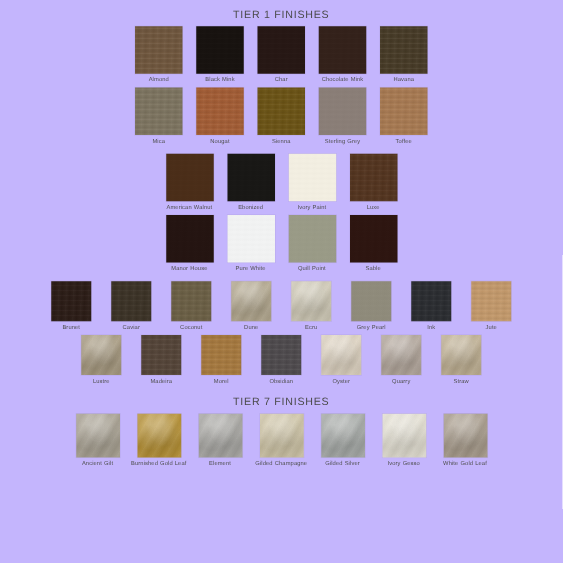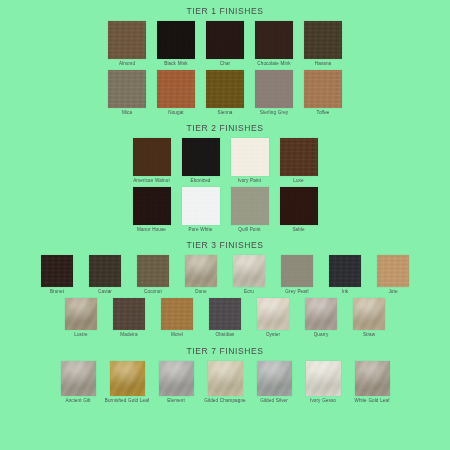--- a/index.html
+++ b/index.html
@@ -11,21 +11,21 @@
     width: 450px;
     height: 450px;
     overflow: hidden;
     font-family: "Liberation Sans", sans-serif;
     color: #3a3a3a;
   }
   .page {
     position: relative;
     width: 450px;
     height: 450px;
-    background: #86efac;
+    background: #c4b5fd;
   }
   .tier-section {
     width: 100%;
     box-sizing: border-box;
   }
   .tier-title {
     text-align: center;
     font-size: 8.5px;
     letter-spacing: 0.6px;
     color: #4a4a4a;
@@ -166,21 +166,20 @@
             <div class="swatch plain" style="background-color: rgb(138, 126, 119);"></div>
             <div class="swatch-label">Sterling Grey</div>
           </div>
           <div class="swatch-cell">
             <div class="swatch wood" style="background-color: rgb(168, 122, 82);"></div>
             <div class="swatch-label">Toffee</div>
           </div>
         </div>
       </div>
       <div class="tier-section" id="tier-2">
-        <div class="tier-title">TIER 2 FINISHES</div>
         <div class="swatch-row">
           <div class="swatch-cell">
             <div class="swatch plain" style="background-color: rgb(74, 45, 24);"></div>
             <div class="swatch-label">American Walnut</div>
           </div>
           <div class="swatch-cell">
             <div class="swatch plain" style="background-color: rgb(24, 23, 21);"></div>
             <div class="swatch-label">Ebonized</div>
           </div>
           <div class="swatch-cell">
@@ -205,21 +204,20 @@
             <div class="swatch plain" style="background-color: rgb(154, 155, 135);"></div>
             <div class="swatch-label">Quill Point</div>
           </div>
           <div class="swatch-cell">
             <div class="swatch plain" style="background-color: rgb(45, 21, 16);"></div>
             <div class="swatch-label">Sable</div>
           </div>
         </div>
       </div>
       <div class="tier-section" id="tier-3">
-        <div class="tier-title">TIER 3 FINISHES</div>
         <div class="swatch-row">
           <div class="swatch-cell">
             <div class="swatch wood" style="background-color: rgb(43, 28, 22);"></div>
             <div class="swatch-label">Brunet</div>
           </div>
           <div class="swatch-cell">
             <div class="swatch wood" style="background-color: rgb(59, 50, 38);"></div>
             <div class="swatch-label">Caviar</div>
           </div>
           <div class="swatch-cell">

